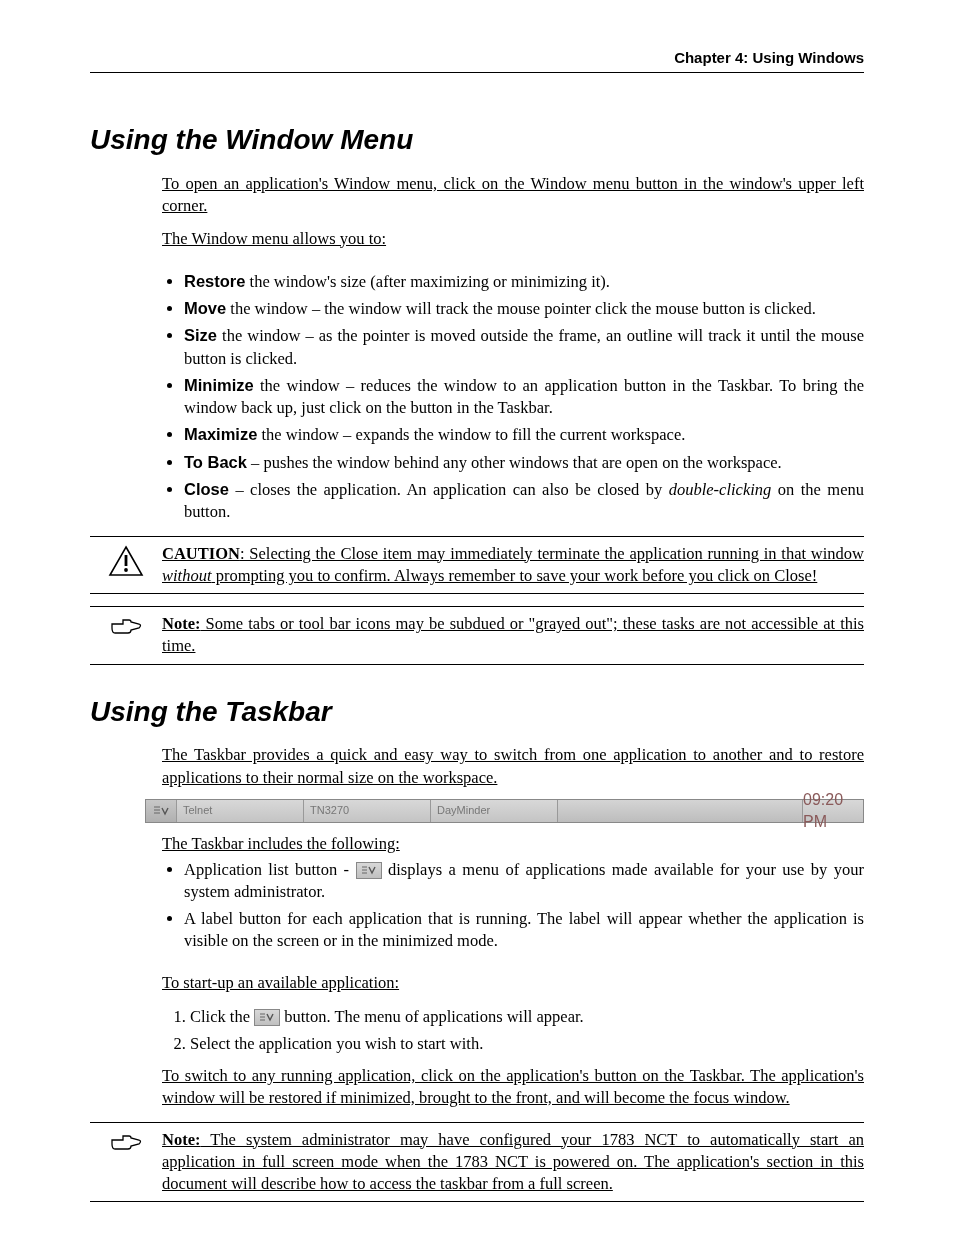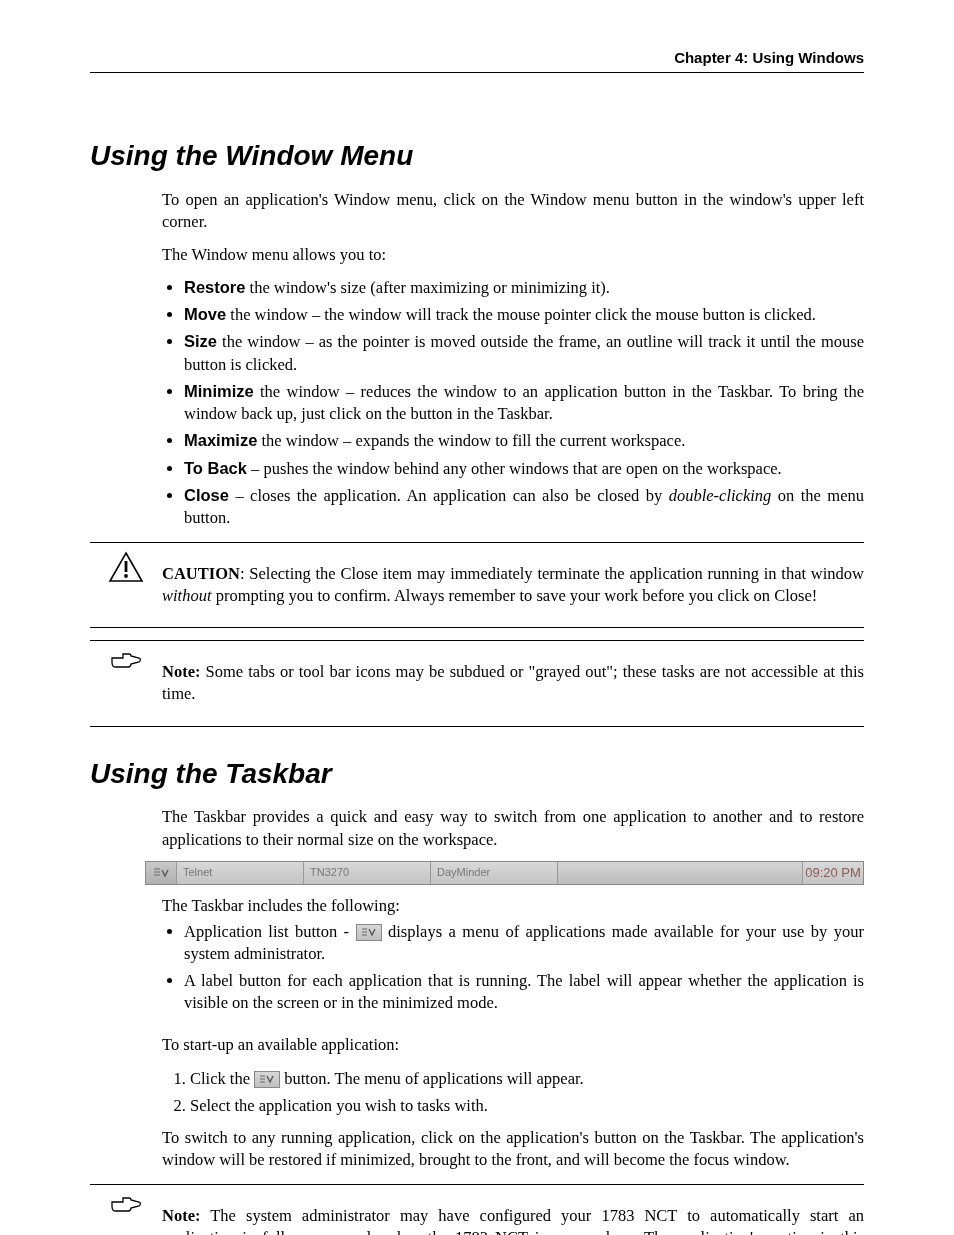--- a/index.html
+++ b/index.html
@@ -13,33 +13,33 @@
     width: 954px;
     box-sizing: border-box;
   }
   .chapter-header {
     text-align: right;
     font-family: Arial, Helvetica, sans-serif;
     font-weight: bold;
     font-size: 15px;
     padding-bottom: 4px;
     border-bottom: 1.5px solid #000;
-    margin-bottom: 64px;
+    margin-bottom: 48px;
   }
   h2 {
     font-family: Arial, Helvetica, sans-serif;
     font-style: italic;
     font-weight: bold;
     font-size: 28px;
     margin: 28px 0 14px 0;
   }
   .body-block {
     margin-left: 72px;
   }
-  p { margin: 10px 0; text-align: justify; }
+  p { margin: 10px 0; text-align: justify; text-decoration: underline; }
   ul { margin: 4px 0 10px 0; padding-left: 22px; }
   ul li { margin: 4px 0; text-align: justify; }
   ol { margin: 12px 0 10px 0; padding-left: 28px; }
   ol li { margin: 4px 0; text-align: justify; }
   .bold-sans { font-family: Arial, Helvetica, sans-serif; font-weight: bold; }
   .italic { font-style: italic; }
 
   .callout {
     border-top: 1.5px solid #000;
     border-bottom: 1.5px solid #000;
@@ -53,21 +53,21 @@
     flex: 0 0 72px;
     display: flex;
     align-items: center;
     justify-content: center;
     padding-top: 4px;
   }
   .callout .text-cell {
     flex: 1;
     text-align: justify;
   }
-  .callout p { margin: 16px 0; }
+  .callout p { margin: 2px 0; }
 
   .taskbar-fig {
     display: flex;
     align-items: stretch;
     height: 22px;
     border: 1px solid #888;
     background: linear-gradient(#d4d4d4, #bdbdbd);
     font-family: Arial, sans-serif;
     font-size: 11px;
     color: #777;
@@ -80,21 +80,21 @@
   }
   .taskbar-fig .btn {
     width: 120px; border-right: 1px solid #999;
     display:flex; align-items:center; padding-left:6px;
     background: linear-gradient(#d8d8d8, #c4c4c4);
   }
   .taskbar-fig .spacer { flex:1; }
   .taskbar-fig .clock {
     width: 60px; border-left: 1px solid #999;
     display:flex; align-items:center; justify-content:center;
-    font-size:13px; color:#8a5a5a;
+    font-size:16px; color:#8a5a5a;
     background: linear-gradient(#d8d8d8, #c4c4c4);
   }
 
   .inline-btn {
     display: inline-flex;
     align-items: center;
     justify-content: center;
     width: 24px; height: 15px;
     border: 1px solid #888;
     background: linear-gradient(#d8d8d8, #c0c0c0);
@@ -114,21 +114,21 @@
 </style>
 </head>
 <body>
 
 <div class="chapter-header">Chapter 4: Using Windows</div>
 
 <h2>Using the Window Menu</h2>
 
 <div class="body-block">
   <p>To open an application's Window menu, click on the Window menu button in the window's upper left corner.</p>
-  <p style="margin-bottom:10px;">The Window menu allows you to:</p>
+  <p style="margin-bottom:20px;">The Window menu allows you to:</p>
   <ul>
     <li><span class="bold-sans">Restore</span><span> the window's size (after maximizing or minimizing it).</span></li>
     <li><span class="bold-sans">Move</span><span> the window – the window will track the mouse pointer click the mouse button is clicked.</span></li>
     <li><span class="bold-sans">Size</span><span> the window – as the pointer is moved outside the frame, an outline will track it until the mouse button is clicked.</span></li>
     <li><span class="bold-sans">Minimize</span><span> the window – reduces the window to an application button in the Taskbar. To bring the window back up, just click on the button in the Taskbar.</span></li>
     <li><span class="bold-sans">Maximize</span><span> the window – expands the window to fill the current workspace.</span></li>
     <li><span class="bold-sans">To Back</span><span> – pushes the window behind any other windows that are open on the workspace.</span></li>
     <li><span class="bold-sans">Close</span><span> – closes the application. An application can also be closed by </span><span class="italic">double-clicking</span><span> on the menu button.</span></li>
   </ul>
 </div>
@@ -198,21 +198,21 @@
   <p style="margin-bottom:2px;margin-top:20px;">To start-up an available application:</p>
   <ol>
     <li><span>Click the </span><span class="inline-btn">
           <svg width="18" height="11" viewBox="0 0 18 11">
             <line x1="2" y1="2" x2="7" y2="2" stroke="#666"></line>
             <line x1="2" y1="5" x2="7" y2="5" stroke="#666"></line>
             <line x1="2" y1="8" x2="7" y2="8" stroke="#666"></line>
             <polyline points="9,2 12,8 15,2" fill="none" stroke="#555" stroke-width="1.4"></polyline>
           </svg>
         </span><span> button. The menu of applications will appear.</span></li>
-    <li>Select the application you wish to tasks with.</li>
+    <li>Select the application you wish to start with.</li>
   </ol>
 
   <p>To switch to any running application, click on the application's button on the Taskbar. The application's window will be restored if minimized, brought to the front, and will become the focus window.</p>
 </div>
 
 <div class="callout">
   <div class="icon-cell">
     <svg width="34" height="22" viewBox="0 0 34 22">
       <path d="M3 13 L3 9 L14 9 L14 5 L20 5 Q22 5 22 7 L30 9 Q33 10 30 13 L22 15 Q22 18 19 18 L6 18 Q3 18 3 13 Z" fill="none" stroke="#000" stroke-width="1.3"></path>
     </svg>

